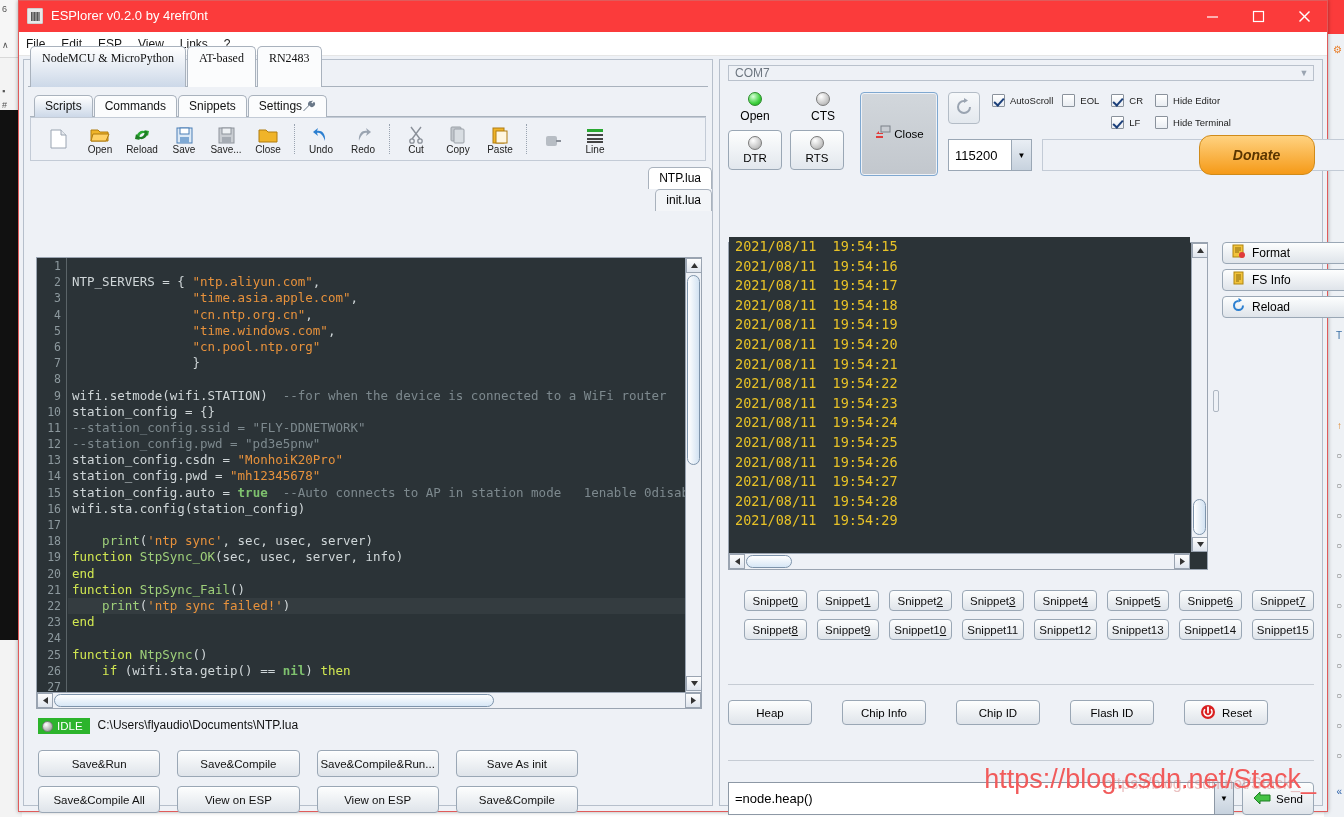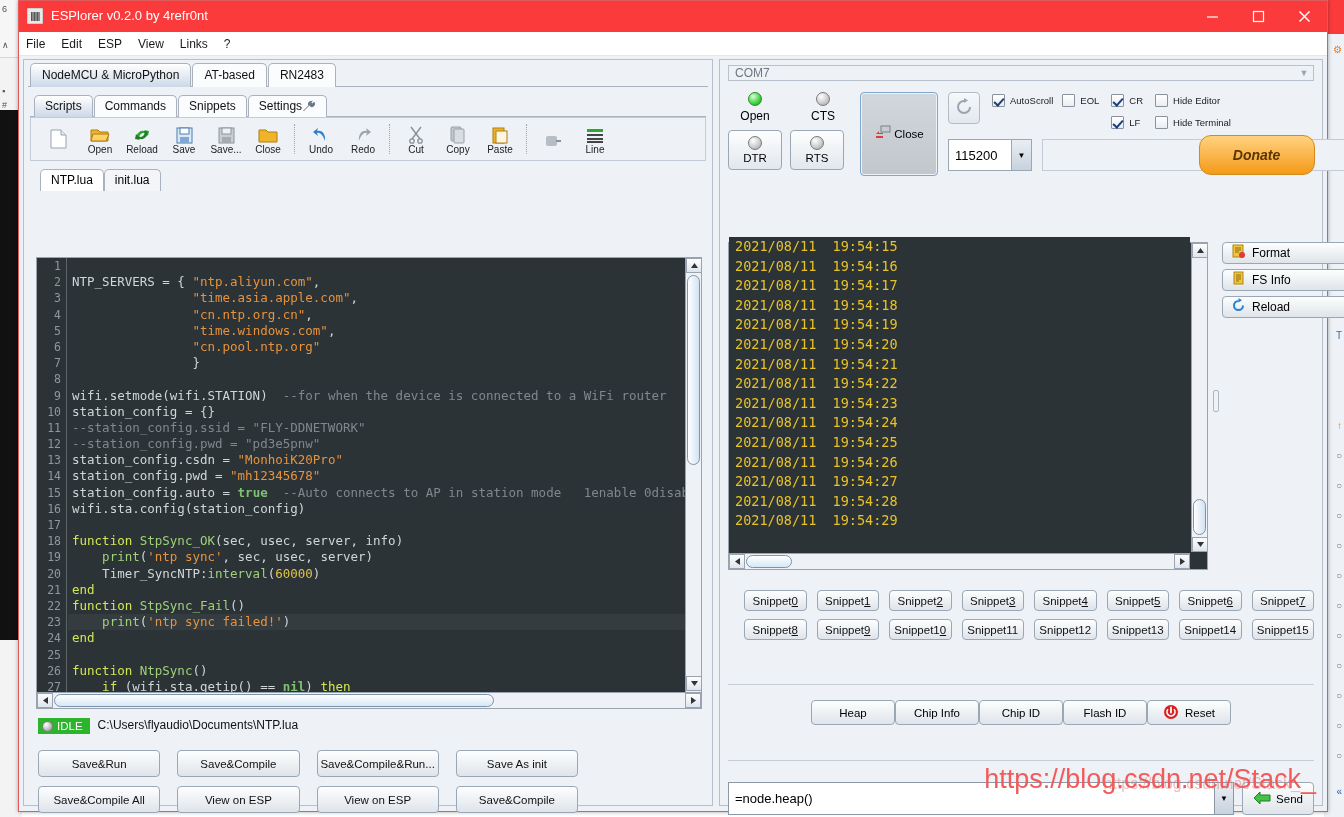--- a/index.html
+++ b/index.html
@@ -55,22 +55,22 @@
   #menubar .mi { padding:3px 7px; font-size:12px; color:#1a1a1a; }
 
   
   #content { position:absolute; top:55px; left:0; right:0; bottom:0; background:#eef1f6; }
 
   
   #leftpane { position:absolute; left:4px; top:3px; width:690px; bottom:5px; background:#eef1f6; border:1px solid #b6bfcb; }
   .tabrow { display:flex; align-items:flex-end; height:26px; padding-left:6px; gap:1px; background:#eef1f6; }
   .tab {
     border:1px solid #a9b2bd; border-bottom:none; background:#fbfcfd;
-    border-radius:5px 5px 0 0; padding:4px 11px 5px; font-size:12px; color:#111;
-    position:relative; top:1px;
+    border-radius:5px 5px 0 0; padding:4px 11px 21px; font-size:12px; color:#111;
+    position:relative; top:1px;font-family:Liberation Serif, serif;
   }
   .tab.sel { background:linear-gradient(#ffffff,#ccd8e8); font-weight:normal; }
   .tabsep { height:1px; background:#a9b2bd; margin:0 4px; }
 
   .tabrow2 { display:flex; align-items:flex-end; height:24px; padding-left:10px; gap:1px; margin-top:5px;}
   .tab2 {
     border:1px solid #a9b2bd; border-bottom:none; background:#fbfcfd;
     border-radius:5px 5px 0 0; padding:3px 10px 4px; font-size:12px; color:#111; position:relative; top:1px;
   }
   .tab2.sel { background:linear-gradient(#ffffff,#ccd8e8); }
@@ -80,21 +80,21 @@
   #toolbar {
     margin:0 6px; height:44px; border:1px solid #c3cbd6; background:#eef1f6;
     display:flex; align-items:center; padding:0 6px; gap:0px;
   }
   .tbtn { width:42px; height:40px; display:flex; flex-direction:column; align-items:center; justify-content:center; gap:1px; }
   .tbtn .lbl { font-size:10px; color:#222; line-height:1; }
   .tbtn .ico { height:20px; display:flex; align-items:flex-end; }
   .tsep { width:1px; height:30px; border-left:1px dotted #9aa4b1; margin:0 5px; }
 
   
-  .ftabrow { display:flex; align-items:flex-end; height:24px; padding-left:16px; margin-top:5px; gap:0px; }
+  .ftabrow { display:flex; align-items:flex-end; height:24px; padding-left:16px; margin-top:5px; gap:0px;flex-direction:column; }
   .ftab { border:1px solid #a9b2bd; border-bottom:none; background:#f3f5f8; border-radius:5px 5px 0 0;
           padding:3px 10px 4px; font-size:12px; position:relative; top:1px; }
   .ftab.sel { background:#ffffff; }
 
   
   #editorwrap { position:absolute; left:12px; right:10px; top:197px; height:452px; border:1px solid #9aa4b1; background:#2b3337; }
   #editor { position:absolute; inset:0; overflow:hidden; background:#2b3337;
             font-family:"DejaVu Sans Mono", monospace; font-size:12.5px; }
   .gutter { position:absolute; left:0; top:0; bottom:0; width:30px; background:#2b3337; border-right:1px solid #5b6468; }
   .gnum { color:#8d999e; font-size:11.5px; text-align:right; padding-right:5px; height:16.2px; line-height:16.2px; }
@@ -184,21 +184,21 @@
 
   
   #snips { position:absolute; left:24px; right:8px; top:530px; }
   .sniprow { display:flex; gap:10px; margin-bottom:8px; }
   .snip { flex:1; height:21px; border:1px solid #9aa7b5; border-radius:4px;
           background:linear-gradient(#fdfefe,#dfe4ea); display:flex; align-items:center; justify-content:center;
           font-size:11.5px; color:#111; }
   .snip u { text-decoration:underline; }
 
   #hr1 { position:absolute; left:8px; right:8px; top:624px; height:1px; background:#c6ccd4; }
-  #chiprow { position:absolute; left:8px; right:8px; top:640px; display:flex; justify-content:center; gap:0; }
+  #chiprow { position:absolute; left:8px; right:8px; top:640px; display:flex; gap:30px; }
   .cbtn { width:84px; height:25px; border:1px solid #9aa7b5; border-radius:4px;
           background:linear-gradient(#fdfefe,#dfe4ea); display:flex; align-items:center; justify-content:center;
           gap:6px; font-size:11.5px; }
   #hr2 { position:absolute; left:8px; right:8px; top:700px; height:1px; background:#c6ccd4; }
 
   #cmdrow { position:absolute; left:8px; right:8px; top:722px; display:flex; gap:8px; align-items:center; }
   .cmdbox { flex:1; height:33px; border:1px solid #8d98a5; background:#fff; display:flex; align-items:center;
             font-size:13px; padding-left:6px; position:relative; }
   .cmdbox .dd { position:absolute; right:0; top:0; bottom:0; width:19px;
                 background:linear-gradient(#e9eef4,#c7d2de); border-left:1px solid #8d98a5;
@@ -473,23 +473,22 @@
                 <div class="cline">&nbsp;</div>
                 <div class="cline"><span class="k-id">wifi.setmode(wifi.STATION)</span><span class="k-com">  --for when the device is connected to a WiFi router</span></div>
                 <div class="cline"><span class="k-id">station_config = {}</span></div>
                 <div class="cline"><span class="k-com">--station_config.ssid = "FLY-DDNETWORK"</span></div>
                 <div class="cline"><span class="k-com">--station_config.pwd = "pd3e5pnw"</span></div>
                 <div class="cline"><span class="k-id">station_config.csdn = </span><span class="k-str">"MonhoiK20Pro"</span></div>
                 <div class="cline"><span class="k-id">station_config.pwd = </span><span class="k-str">"mh12345678"</span></div>
                 <div class="cline"><span class="k-id">station_config.auto = </span><span class="k-bool">true</span><span class="k-com">  --Auto connects to AP in station mode   1enable 0disable</span></div>
                 <div class="cline"><span class="k-id">wifi.sta.config(station_config)</span></div>
                 <div class="cline">&nbsp;</div>
+                <div class="cline"><span class="k-op">    </span><span class="k-fn">print</span><span class="k-op">(</span><span class="k-str">'ntp sync'</span><span class="k-op">, sec, usec, server)</span></div>
                 <div class="cline"><span class="k-key">function</span><span class="k-fn"> StpSync_OK</span><span class="k-op">(sec, usec, server, info)</span></div>
-                <div class="cline"><span class="k-op">    </span><span class="k-fn">print</span><span class="k-op">(</span><span class="k-str">'ntp sync'</span><span class="k-op">, sec, usec, server)</span></div>
-                <div class="cline"><span class="k-op">    Timer_SyncNTP:</span><span class="k-fn">interval</span><span class="k-op">(</span><span class="k-num">60000</span><span class="k-op">)</span></div>
                 <div class="cline"><span class="k-key">end</span></div>
                 <div class="cline"><span class="k-key">function</span><span class="k-fn"> StpSync_Fail</span><span class="k-op">()</span></div>
                 <div class="cline hl"><span class="k-op">    </span><span class="k-fn">print</span><span class="k-op">(</span><span class="k-str">'ntp sync failed!'</span><span class="k-op">)</span></div>
                 <div class="cline"><span class="k-key">end</span></div>
                 <div class="cline">&nbsp;</div>
                 <div class="cline"><span class="k-key">function</span><span class="k-fn"> NtpSync</span><span class="k-op">()</span></div>
                 <div class="cline"><span class="k-op">    </span><span class="k-key">if</span><span class="k-op"> (wifi.sta.getip() == </span><span class="k-bool">nil</span><span class="k-op">) </span><span class="k-key">then</span></div>
               </div>
           </div>
           <div class="vsb">

